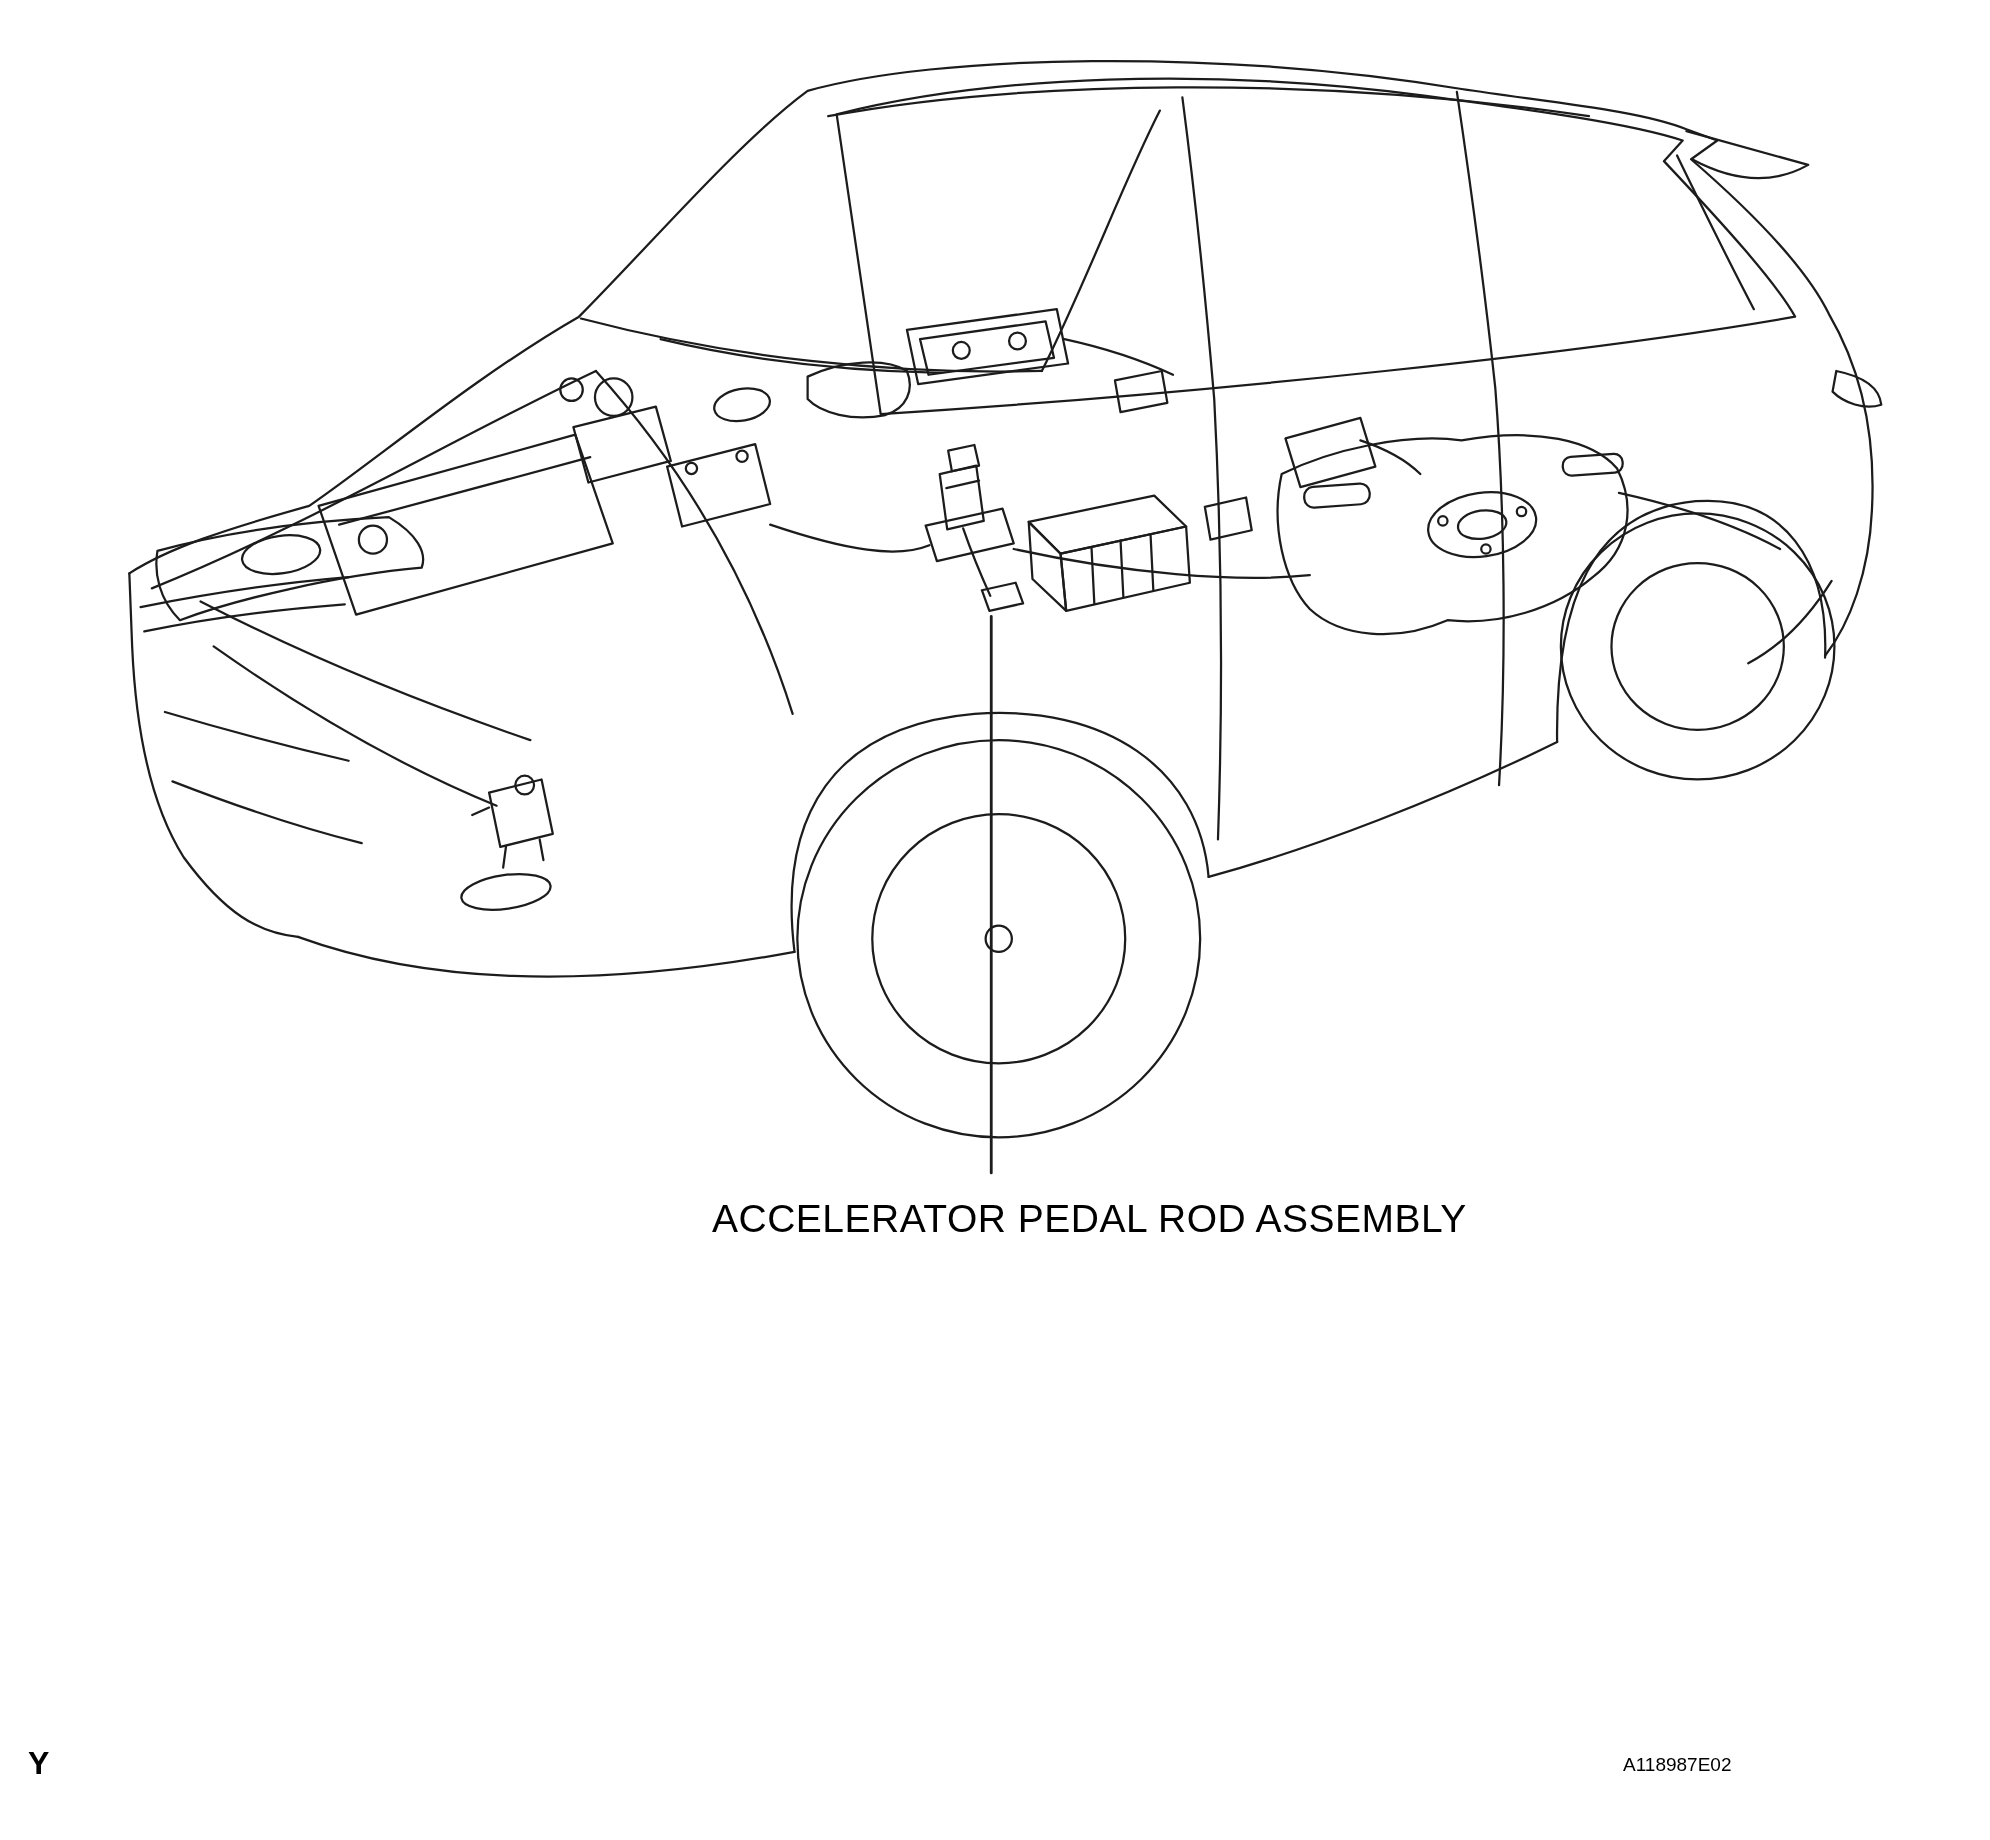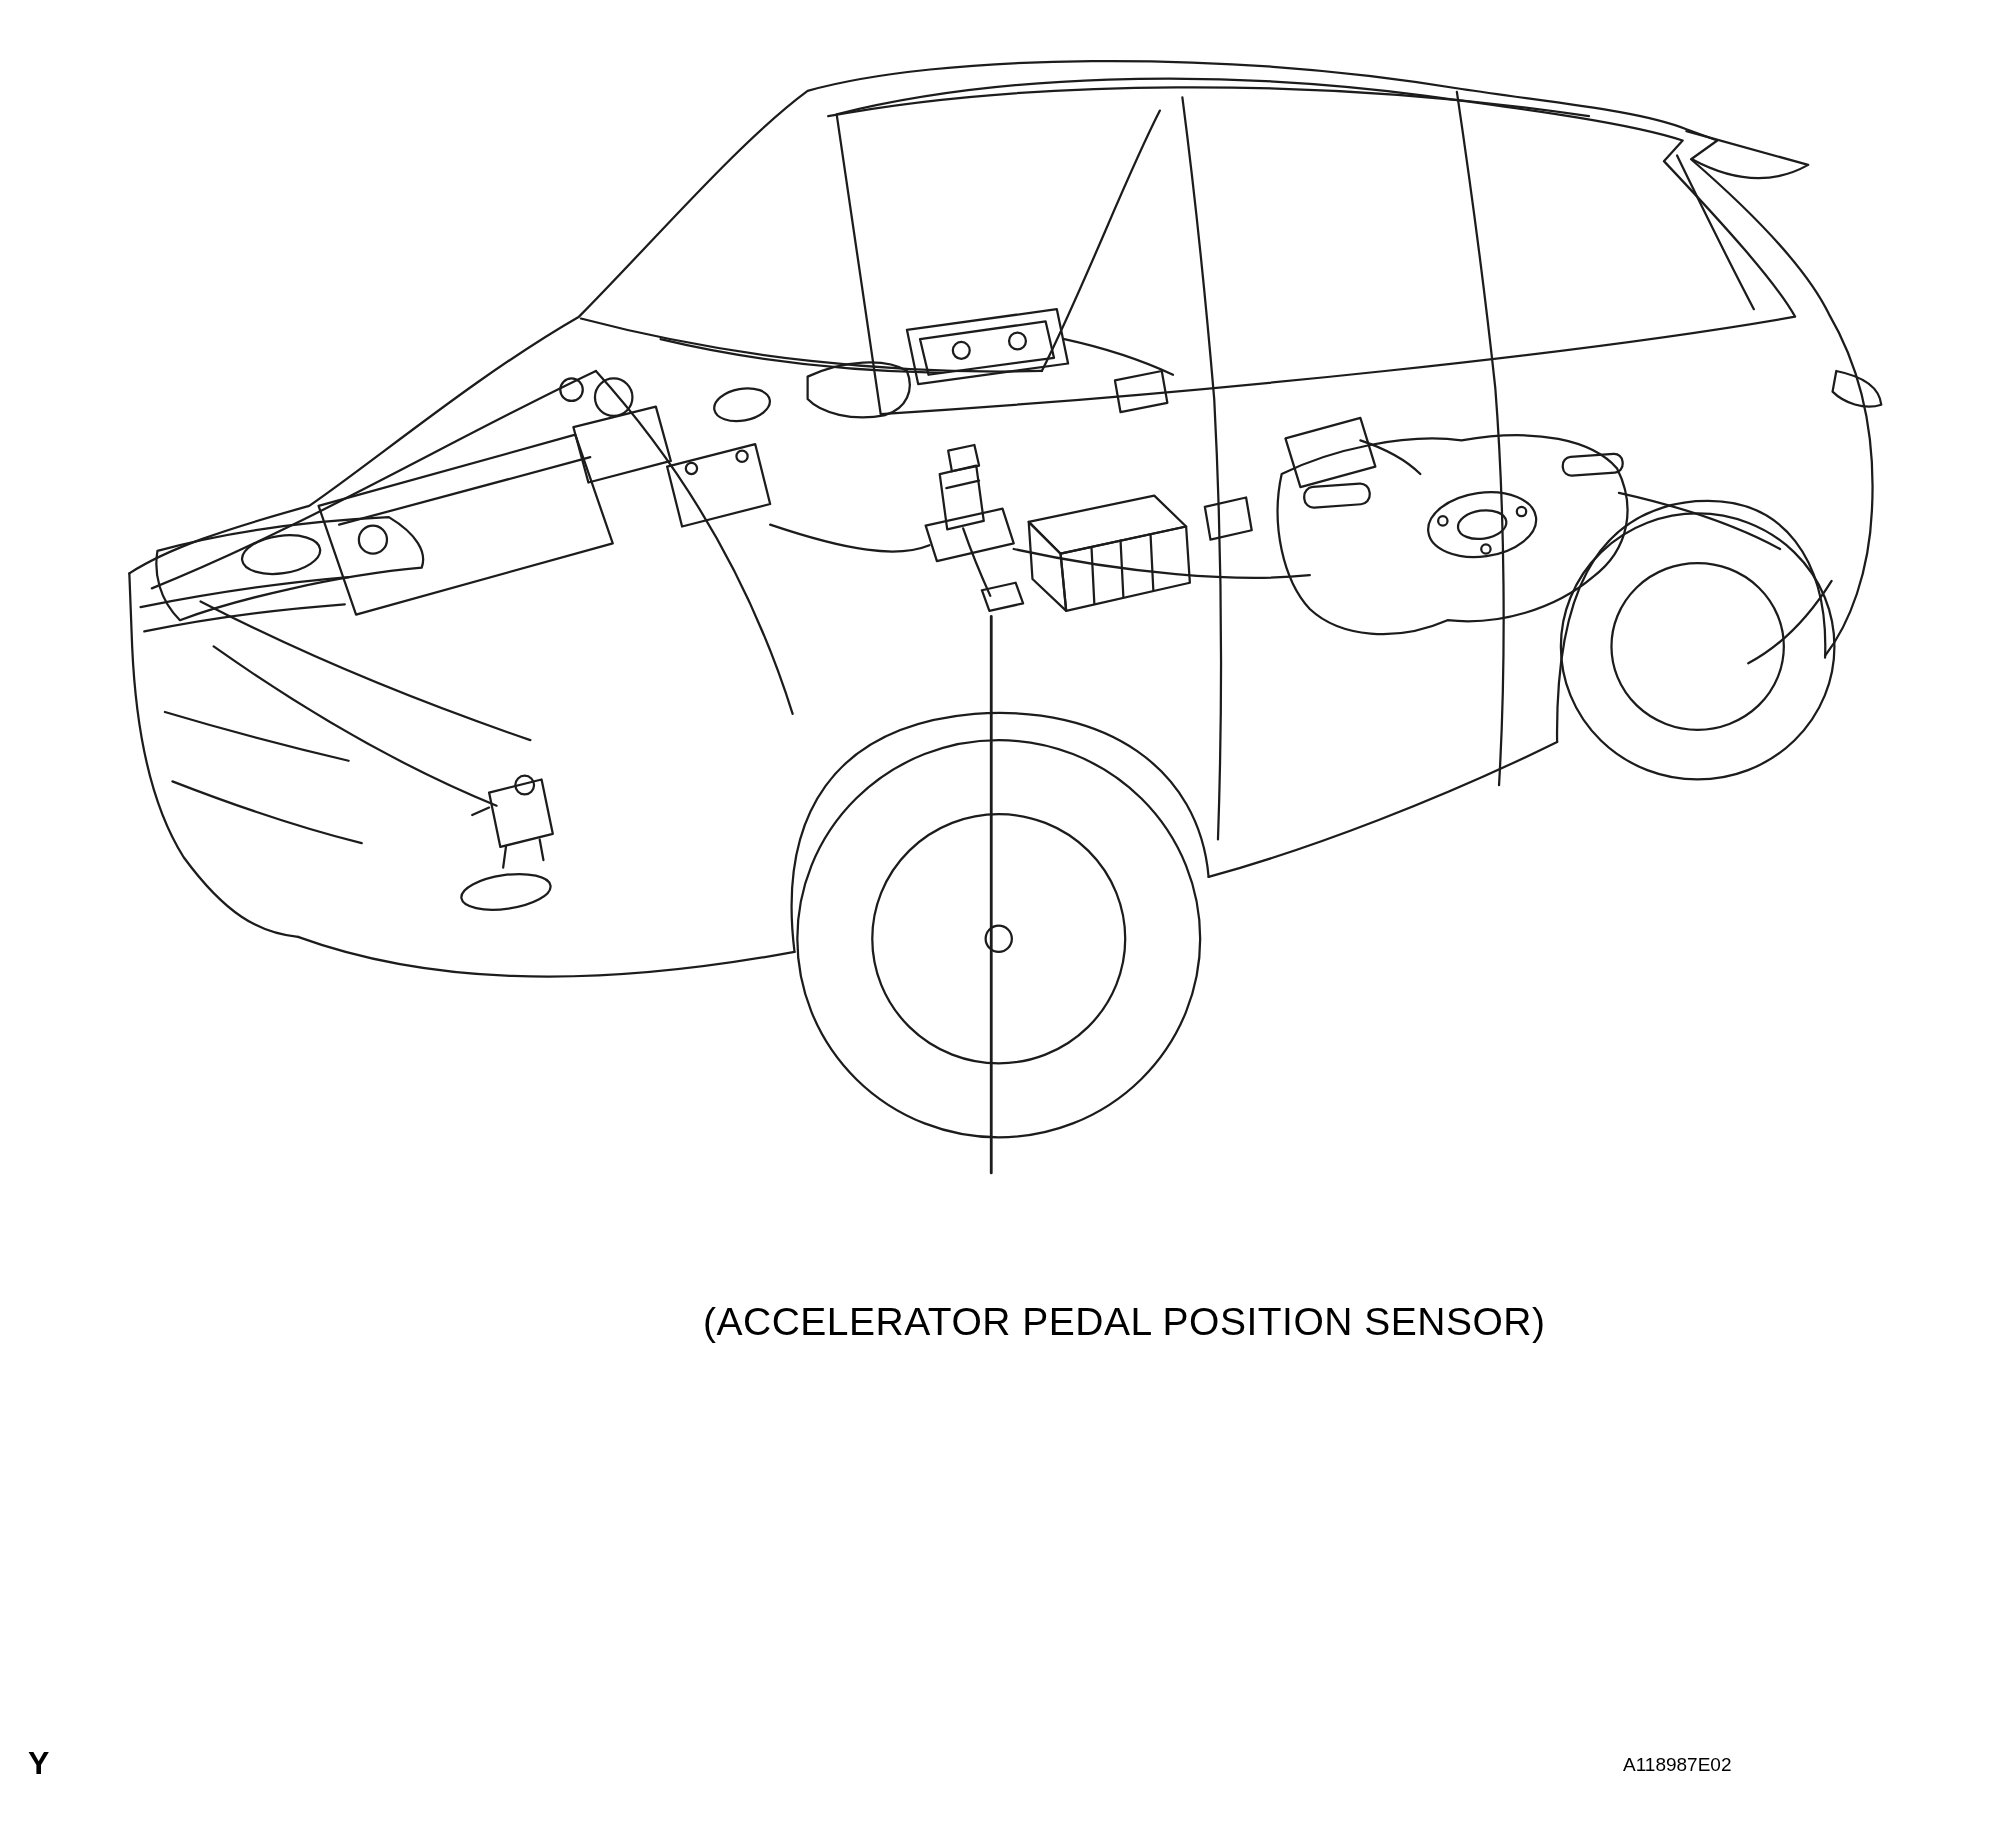--- a/index.html
+++ b/index.html
@@ -173,21 +173,21 @@
     <g class="ln">
       <path d="M1190 406 L1240 396 L1246 430 L1196 440 Z"></path>
     </g>
 
     <g>
       <path d="M1058 658 L1058 1252" fill="none" stroke="var(--line-color)" stroke-width="3" stroke-linecap="round"></path>
     </g>
 
   </svg>
 
+  <div class="label l1">ACCELERATOR PEDAL ROD ASSEMBLY</div>
 
-  <div class="label l2">(ACCELERATOR PEDAL POSITION SENSOR)</div>
 
   <div class="page-marker">Y</div>
 
   <div class="figure-code">A118987E02</div>
 
 </div>
 
 
 </body></html>

